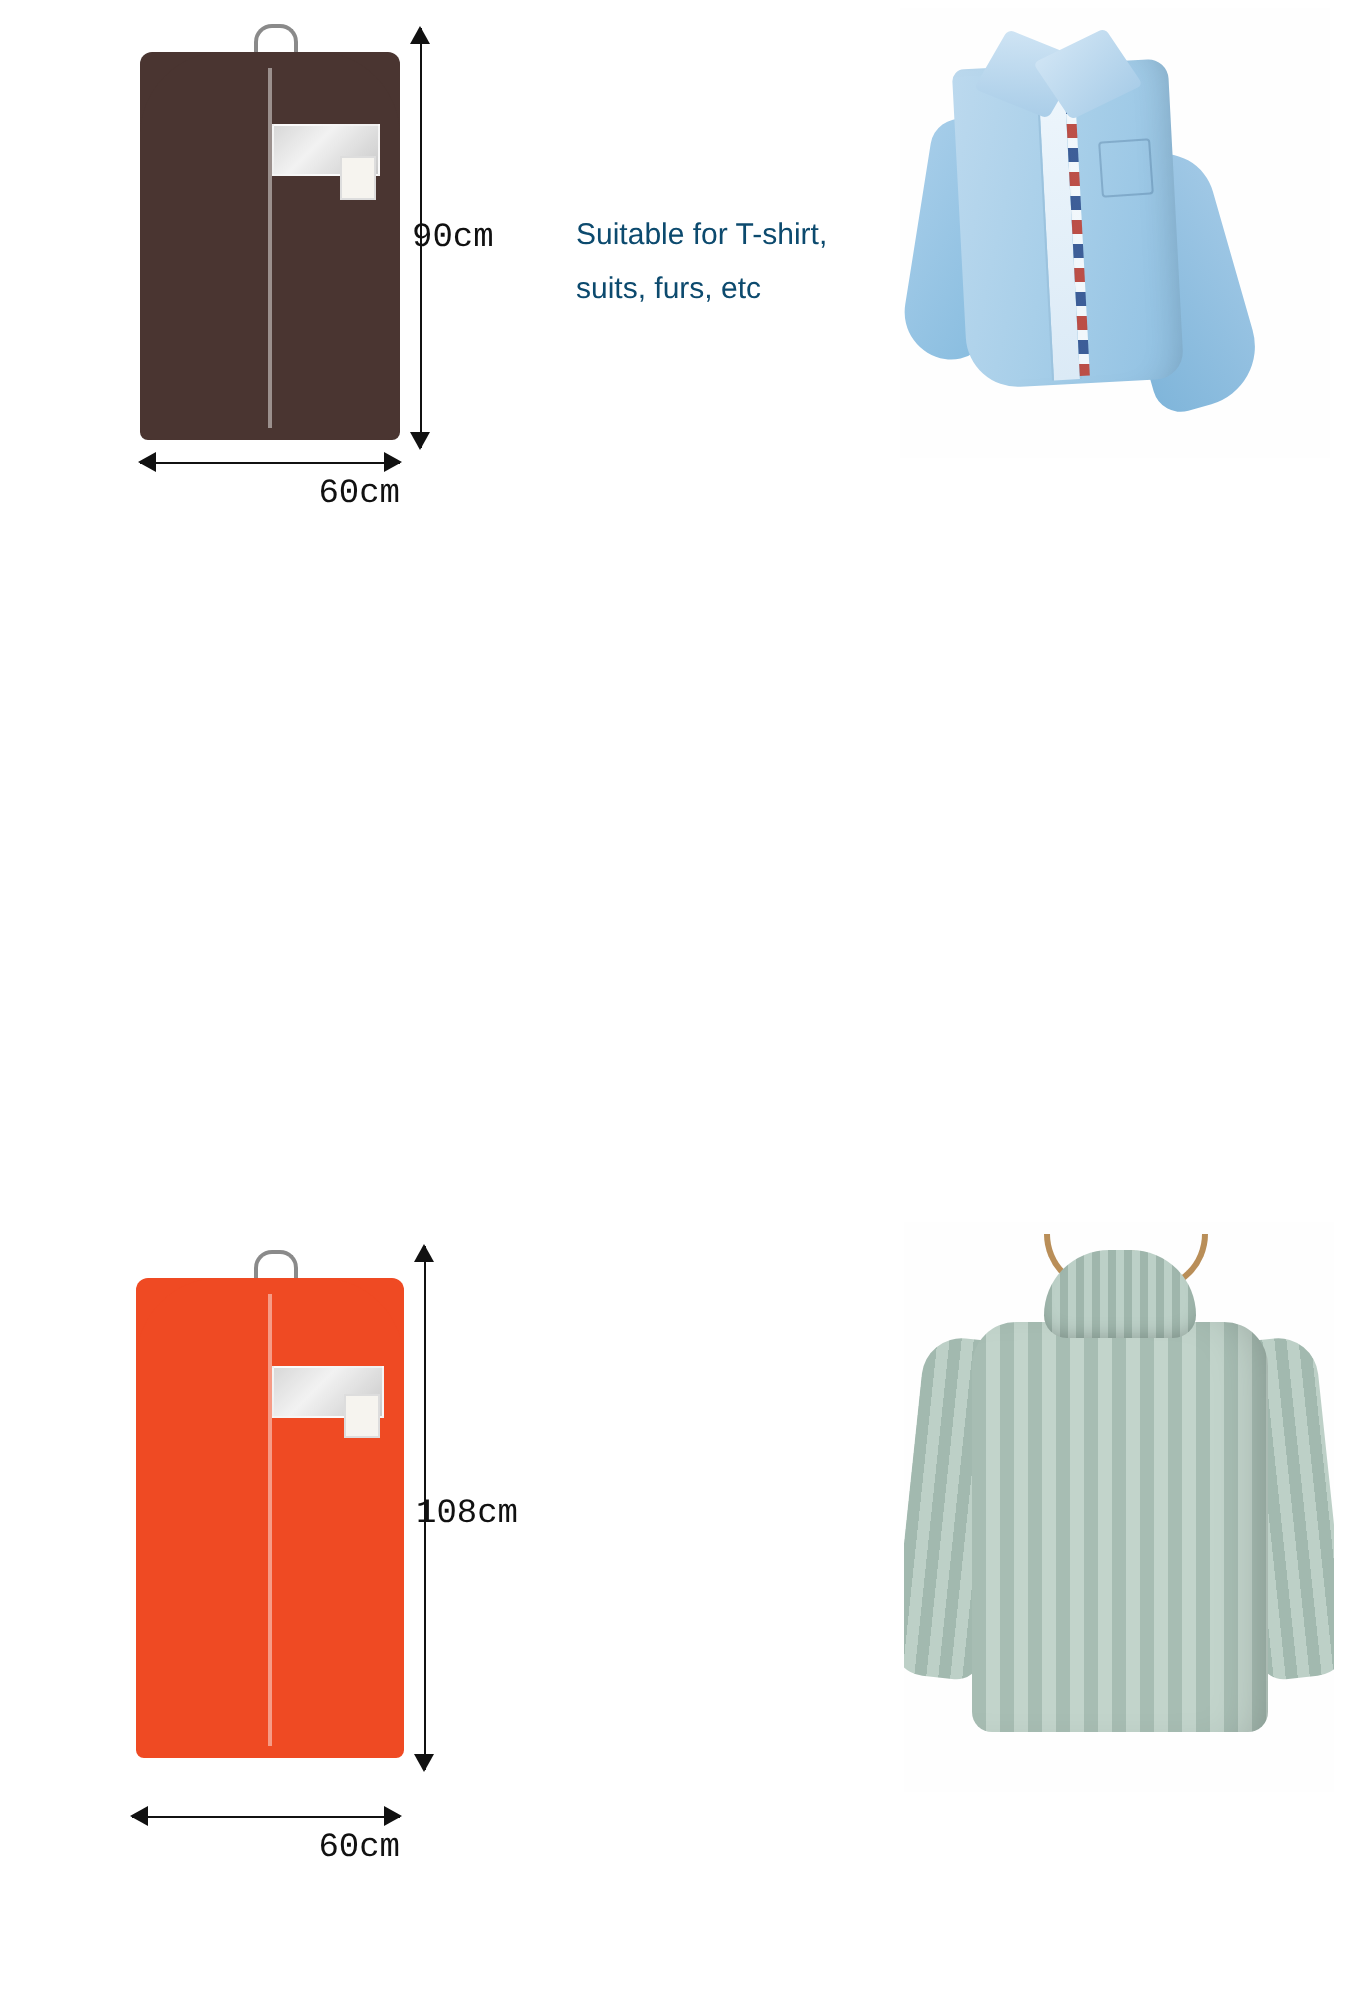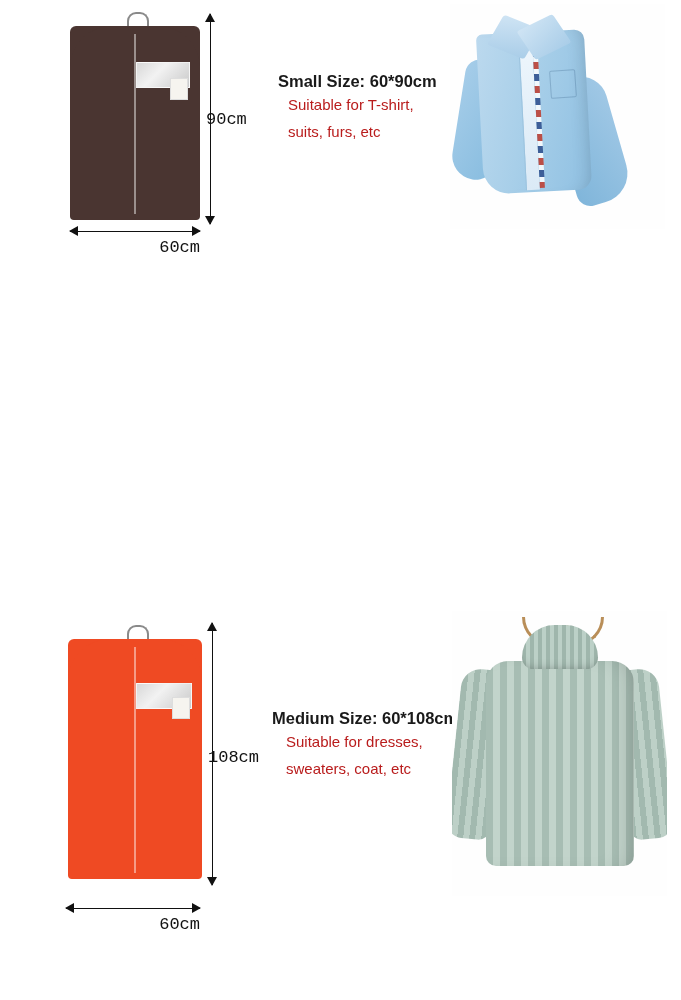--- a/index.html
+++ b/index.html
@@ -151,23 +151,23 @@
     width: 220px;
   }
   .size-title {
     font-size: 16.5px;
     font-weight: bold;
     color: #1a1a1a;
     white-space: nowrap;
   }
   .size-desc {
     font-size: 15px;
-    color: #b91c1c;
+    color: #0c4a6e;
     line-height: 27px;
-    margin-top: 0;
+    margin-top: 32px;
   }
 
   
   .photo {
     position: absolute;
     right: 18px;
     overflow: hidden;
   }
   .photo .bgwhite {
     position: absolute;
@@ -305,21 +305,20 @@
       </div>
 
       <div class="vdim" style="left:210px; top:14px; height:210px;"></div>
       <div class="vlabel" style="left:206px; top:110px;">90cm</div>
 
       <div class="hdim" style="left:70px; top:231px; width:130px;"></div>
       <div class="hlabel" style="left:70px; top:238px; width:130px;">60cm</div>
     </div>
 
     <div class="textcol" style="left:278px; top:72px;">
-      <div class="size-title">Small Size: 60*90cm</div>
       <div class="size-desc" style="white-space:pre-line; margin-left:10px;">Suitable for T-shirt,
 suits, furs, etc</div>
     </div>
 
     <div class="photo" style="left:450px; top:4px; width:215px; height:225px;">
       <div class="bgwhite"></div>
       <div class="shirt-wrap">
         <div class="shirt-sleeve-l"></div>
         <div class="shirt-sleeve-r"></div>
         <div class="shirt-body"></div>
@@ -344,25 +343,20 @@
         <div class="tag" style="left:104px; top:58px;"></div>
       </div>
 
       <div class="vdim" style="left:212px; top:10px; height:262px;"></div>
       <div class="vlabel" style="left:208px; top:135px;">108cm</div>
 
       <div class="hdim" style="left:66px; top:295px; width:134px;"></div>
       <div class="hlabel" style="left:66px; top:302px; width:134px;">60cm</div>
     </div>
 
-    <div class="textcol" style="left:272px; top:376px;">
-      <div class="size-title">Medium Size: 60*108cm</div>
-      <div class="size-desc" style="white-space:pre-line; margin-left:14px;">Suitable for dresses,
-sweaters, coat, etc</div>
-    </div>
 
     <div class="photo" style="left:452px; top:278px; width:215px; height:285px;">
       <div class="bgwhite"></div>
       <div class="sw-hook" style="top:14px;"></div>
       <div class="sw-hanger"></div>
       <div class="sw-sleeve-l"></div>
       <div class="sw-sleeve-r"></div>
       <div class="sw-body"></div>
       <div class="sw-collar"></div>
     </div>

